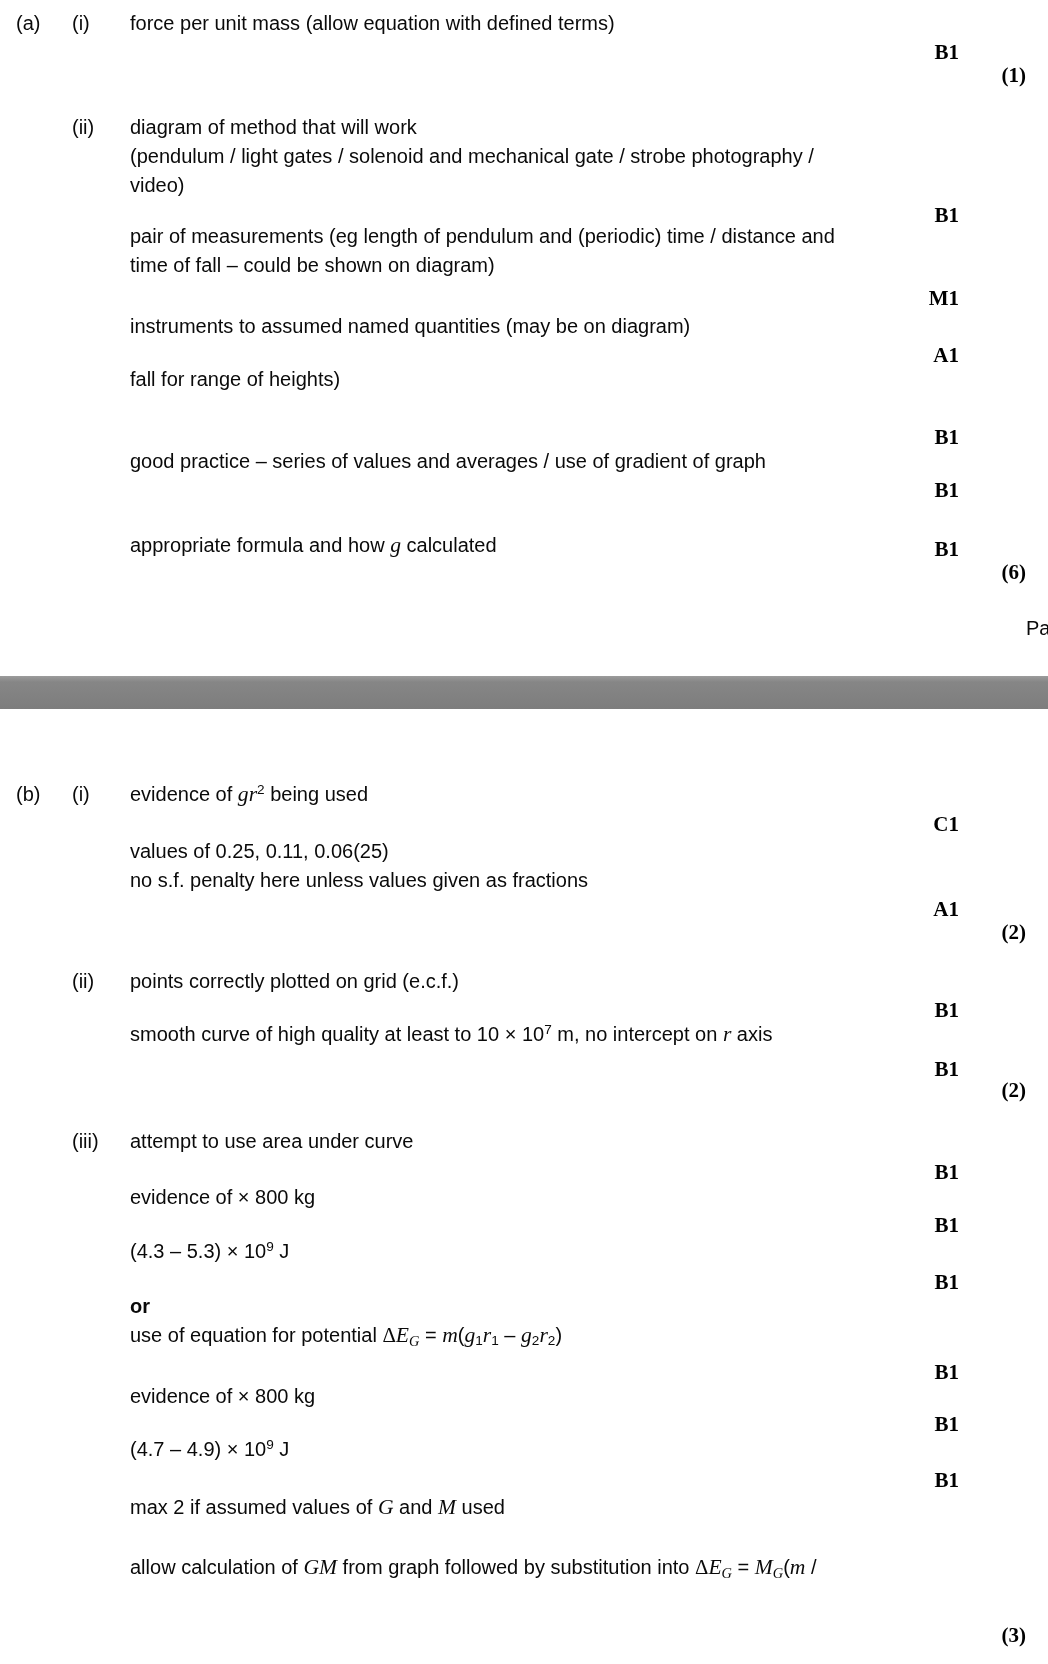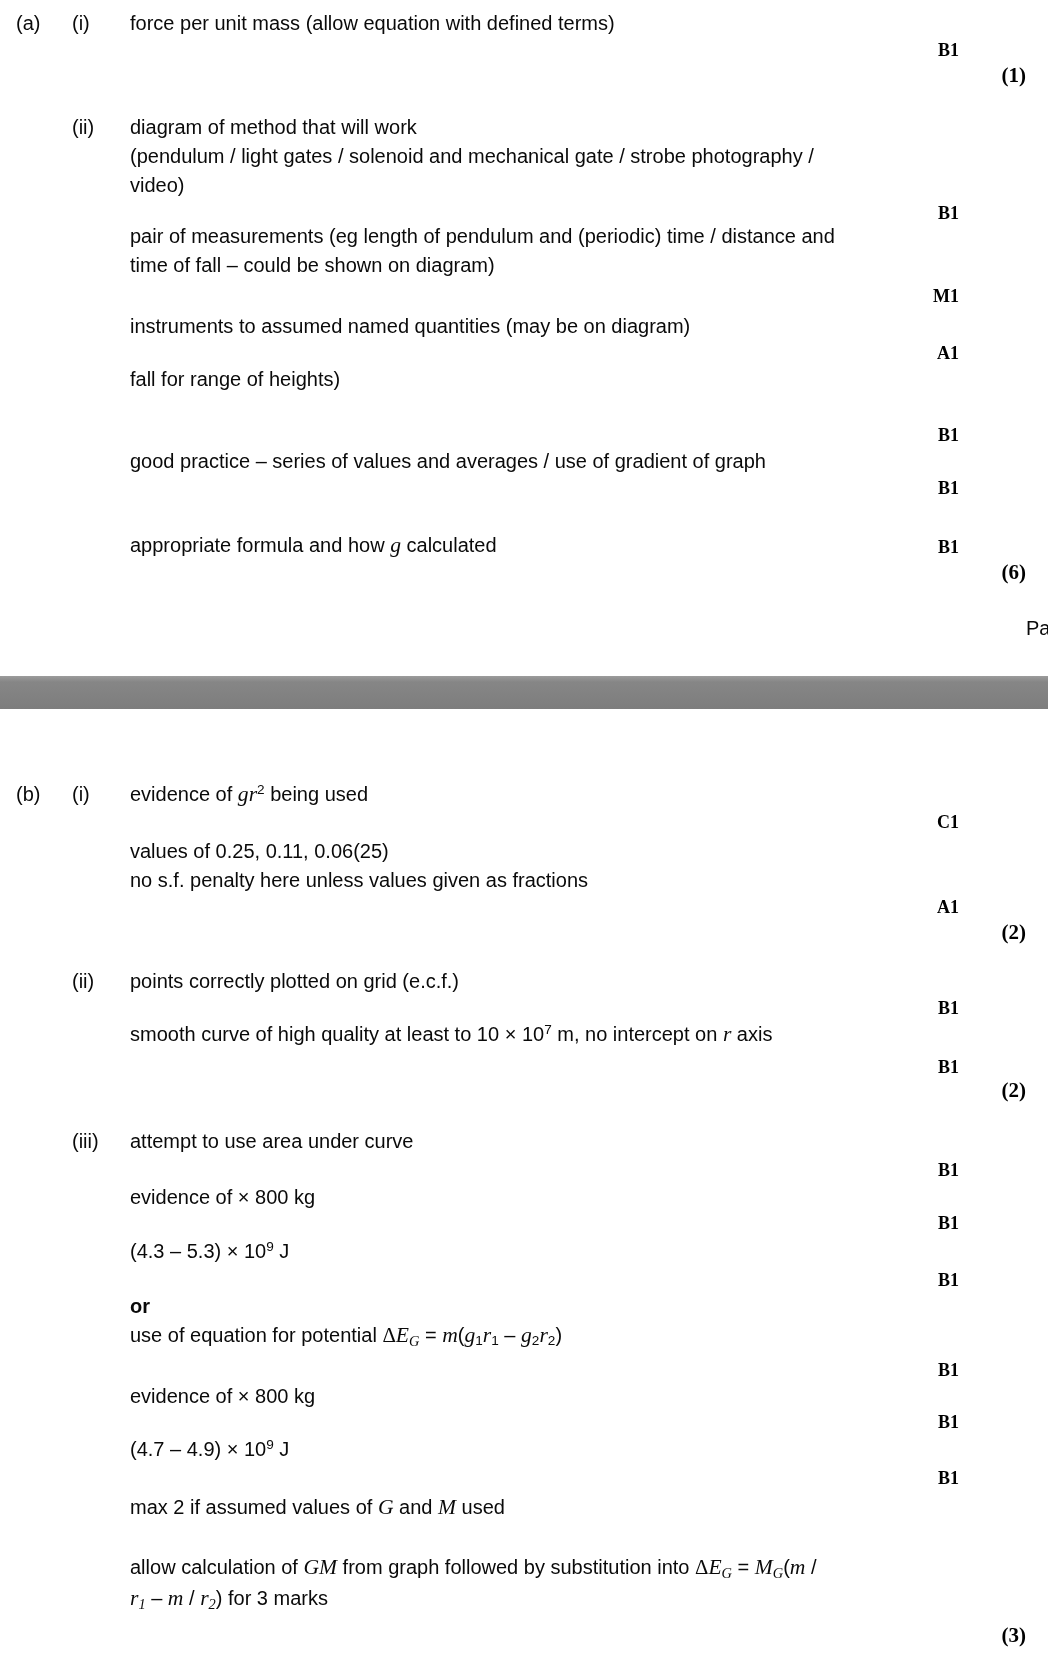--- a/index.html
+++ b/index.html
@@ -19,21 +19,21 @@
   .ln{white-space:pre;}
   .s-p{}
   .s-b{font-weight:bold;}
   .s-i{font-family:"Liberation Serif",serif;font-style:italic;font-size:1.08em;}
   .s-r{font-family:"Liberation Serif",serif;font-size:1.04em;}
   .s-sup{font-size:0.68em;position:relative;top:-0.5em;}
   .s-sub{font-size:0.68em;position:relative;top:0.22em;}
   .s-isub{font-family:"Liberation Serif",serif;font-style:italic;font-size:0.72em;position:relative;top:0.26em;}
   .mark{
     text-align:right;padding-right:89px;
-    font-family:"Liberation Serif",serif;font-weight:bold;font-size:18px;line-height:1.2;
+    font-family:"Liberation Serif",serif;font-weight:bold;font-size:21px;line-height:1.2;
     color:#000;
   }
   .total{
     text-align:right;padding-right:22px;
     font-family:"Liberation Serif",serif;font-weight:bold;font-size:21px;line-height:1.2;
     color:#000;
   }
   .divider{
     position:absolute;left:0;top:676px;width:1048px;height:33px;
     background:linear-gradient(180deg,#9c9c9c 0%,#868686 18%,#7d7d7d 100%);
@@ -175,16 +175,15 @@
 </div>
 <div class="row mark" style="top:1468px">B1</div>
 <div class="row point" style="top:1493px">
   <div class="txt">
       <div class="ln"><span class="s-p">max 2 if assumed values of </span><span class="s-i">G</span><span class="s-p"> and </span><span class="s-i">M</span><span class="s-p"> used</span></div>
     </div>
 </div>
 <div class="row point" style="top:1552px">
   <div class="txt">
       <div class="ln"><span class="s-p">allow calculation of </span><span class="s-i">GM</span><span class="s-p"> from graph followed by substitution into </span><span class="s-r">Δ</span><span class="s-i">E</span><span class="s-isub">G</span><span class="s-p"> = </span><span class="s-i">M</span><span class="s-isub">G</span><span class="s-p">(</span><span class="s-i">m</span><span class="s-p"> /</span></div>
-      <div class="ln"><span class="s-i">r</span><span class="s-isub">1</span><span class="s-p"> – </span><span class="s-i">m</span><span class="s-p"> / </span><span class="s-i">r</span><span class="s-isub">2</span><span class="s-p">) for 3 marks</span></div>
     </div>
 </div>
 <div class="row total" style="top:1623px">(3)</div>
 
 </body></html>

